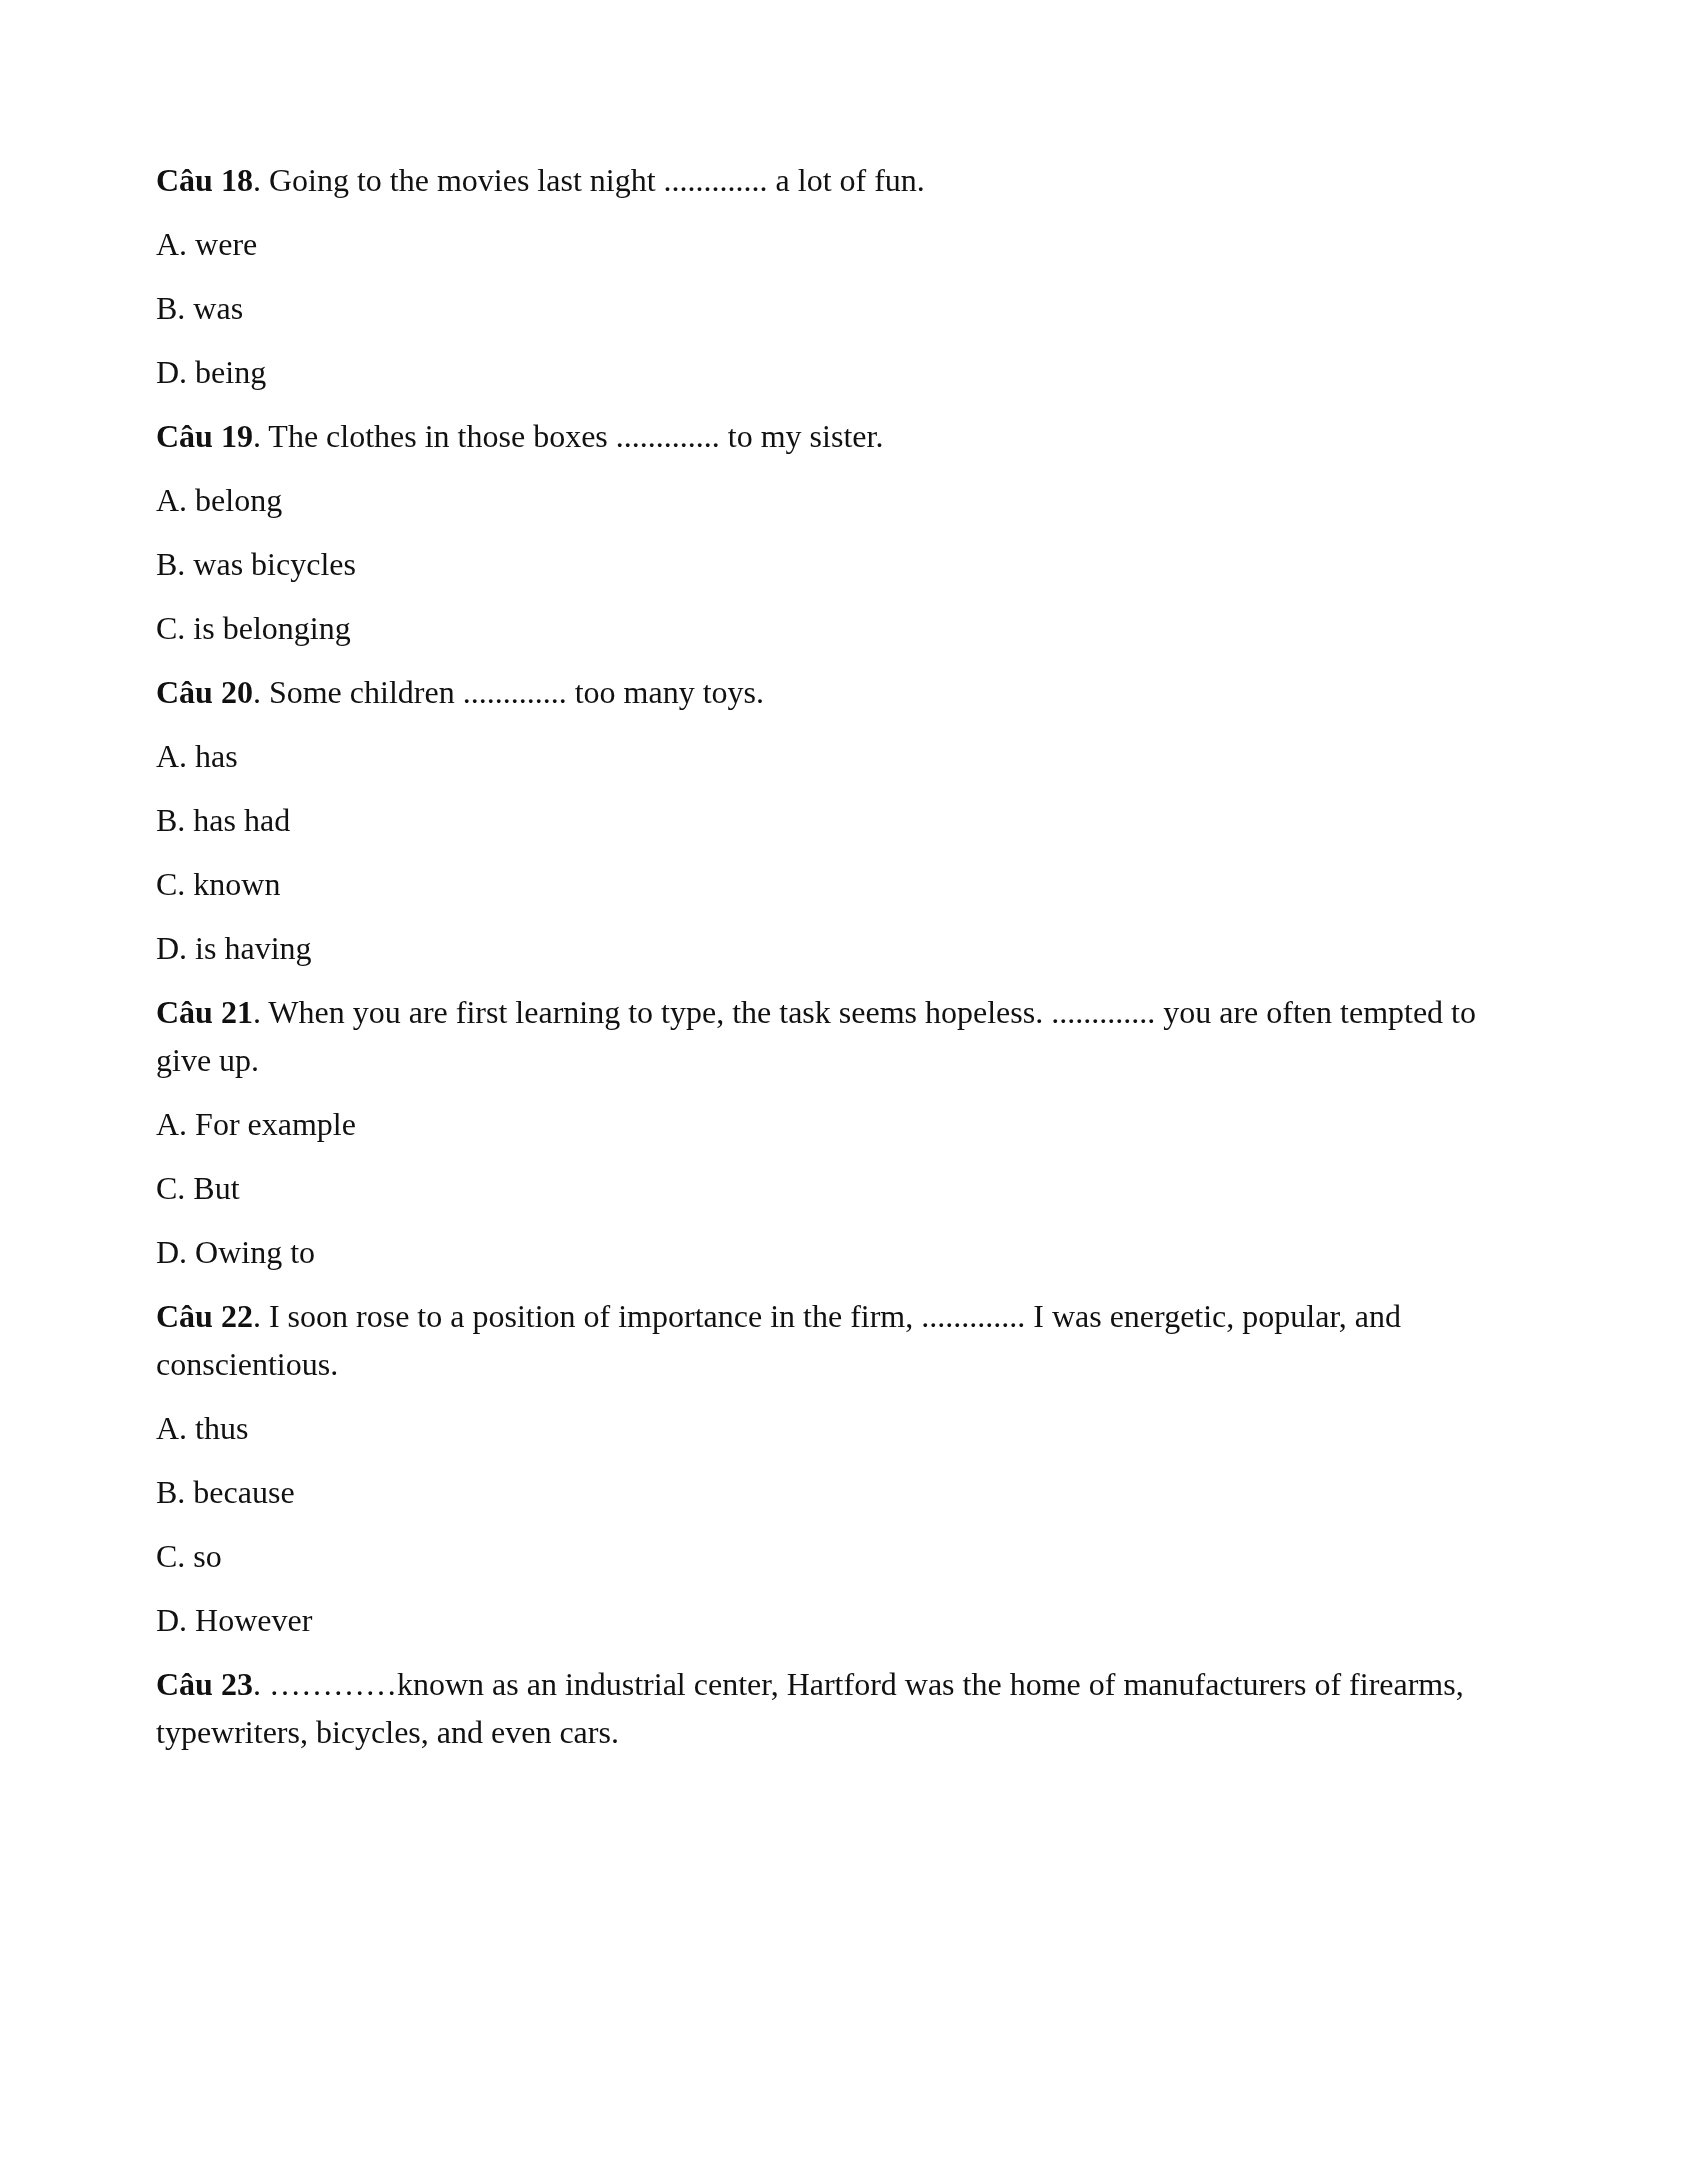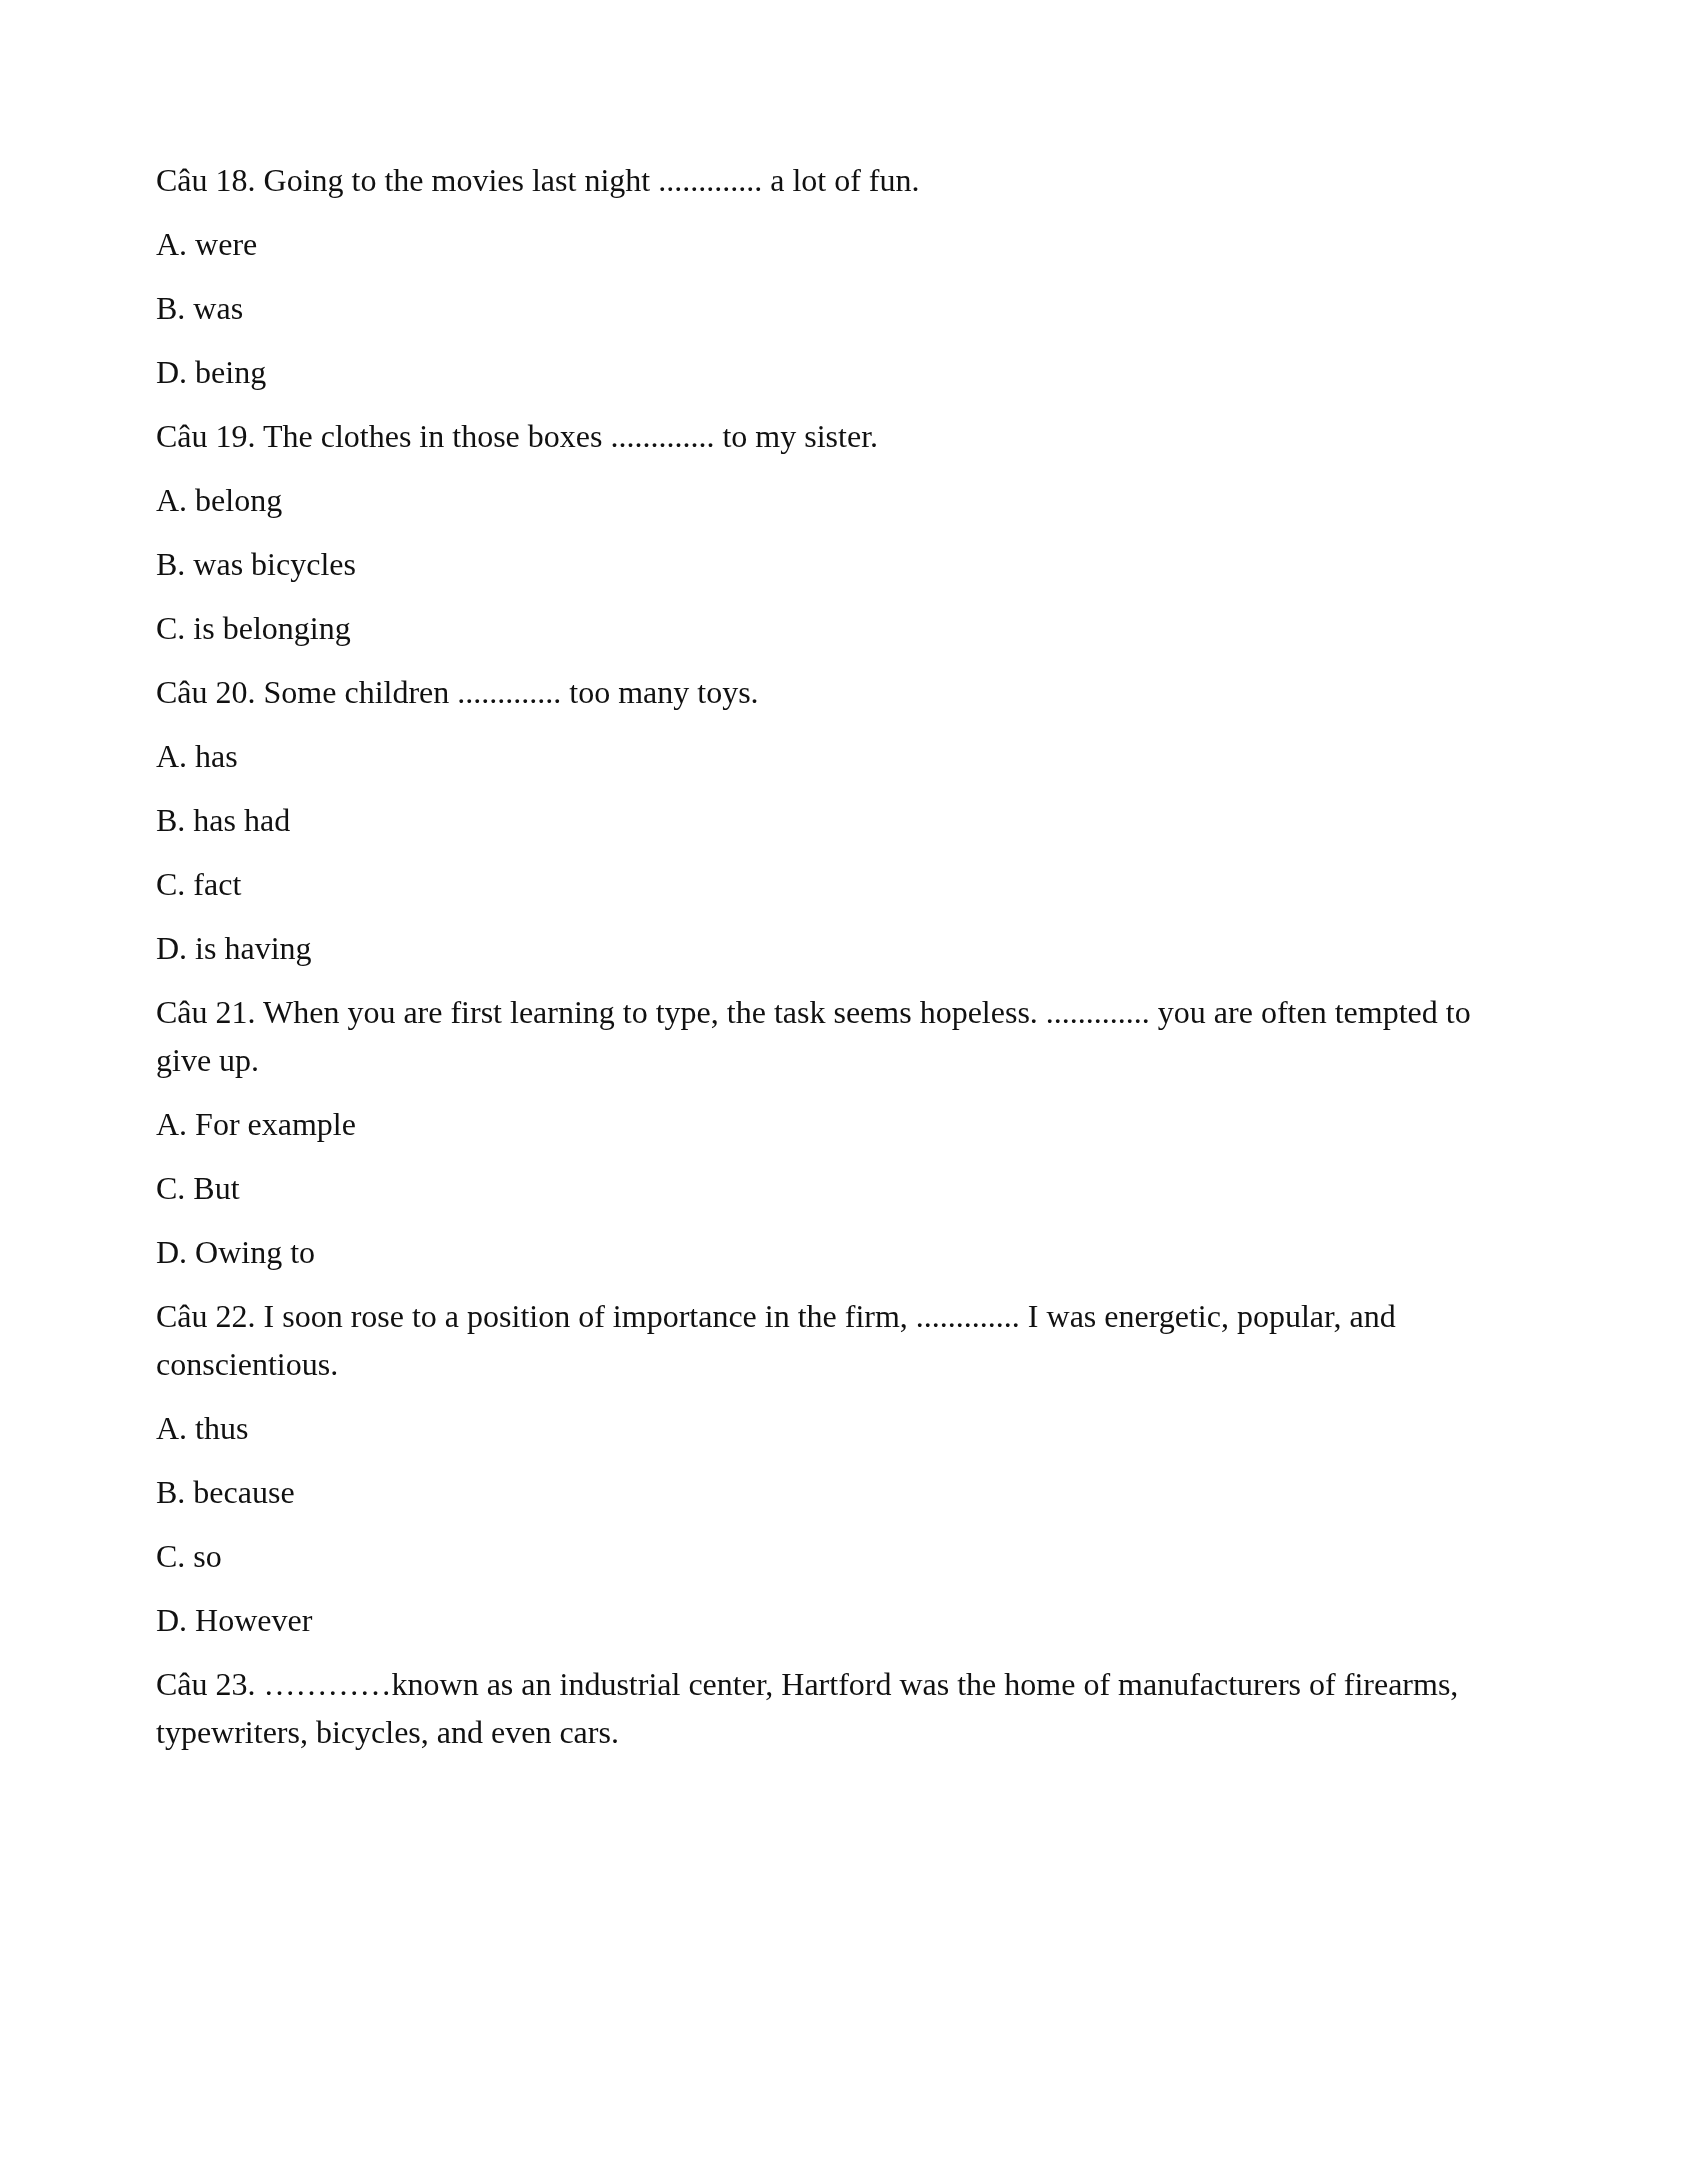--- a/index.html
+++ b/index.html
@@ -3,21 +3,21 @@
   <meta charset="utf-8">
   <style>
     html, body { margin: 0; padding: 0; background: #ffffff; }
     body { width: 1687px; height: 2183px; position: relative; overflow: hidden; }
     .page {
       position: absolute; left: 156px; top: 156px; width: 1350px;
       font-family: "Liberation Serif", "DejaVu Serif", serif;
       font-size: 32px; color: #111111; line-height: 48px;
     }
     .question { margin: 0 0 16px 0; }
-    .question .num { font-weight: normal; margin-top: 48px; }
+    .question .num { font-weight: bold; margin-top: 48px; }
     .option { margin: 16px 0 16px 0; }
   </style>
 </head>
 <body>
 
 <div class="page">
 
   <div>
     <p class="question"><span class="num">Câu 18</span><span>. Going to the movies last night ............. a lot of fun.</span></p>
     <p class="option">A. were</p>
@@ -29,21 +29,21 @@
     <p class="question"><span class="num">Câu 19</span><span>. The clothes in those boxes ............. to my sister.</span></p>
     <p class="option">A. belong</p>
     <p class="option">B. was bicycles</p>
     <p class="option">C. is belonging</p>
   </div>
 
   <div>
     <p class="question"><span class="num">Câu 20</span><span>. Some children ............. too many toys.</span></p>
     <p class="option">A. has</p>
     <p class="option">B. has had</p>
-    <p class="option">C. fact</p>
+    <p class="option">C. known</p>
     <p class="option">D. is having</p>
   </div>
 
   <div>
     <p class="question"><span class="num">Câu 21</span><span>. When you are first learning to type, the task seems hopeless. ............. you are often tempted to give up.</span></p>
     <p class="option">A. For example</p>
     <p class="option">C. But</p>
     <p class="option">D. Owing to</p>
   </div>
 

